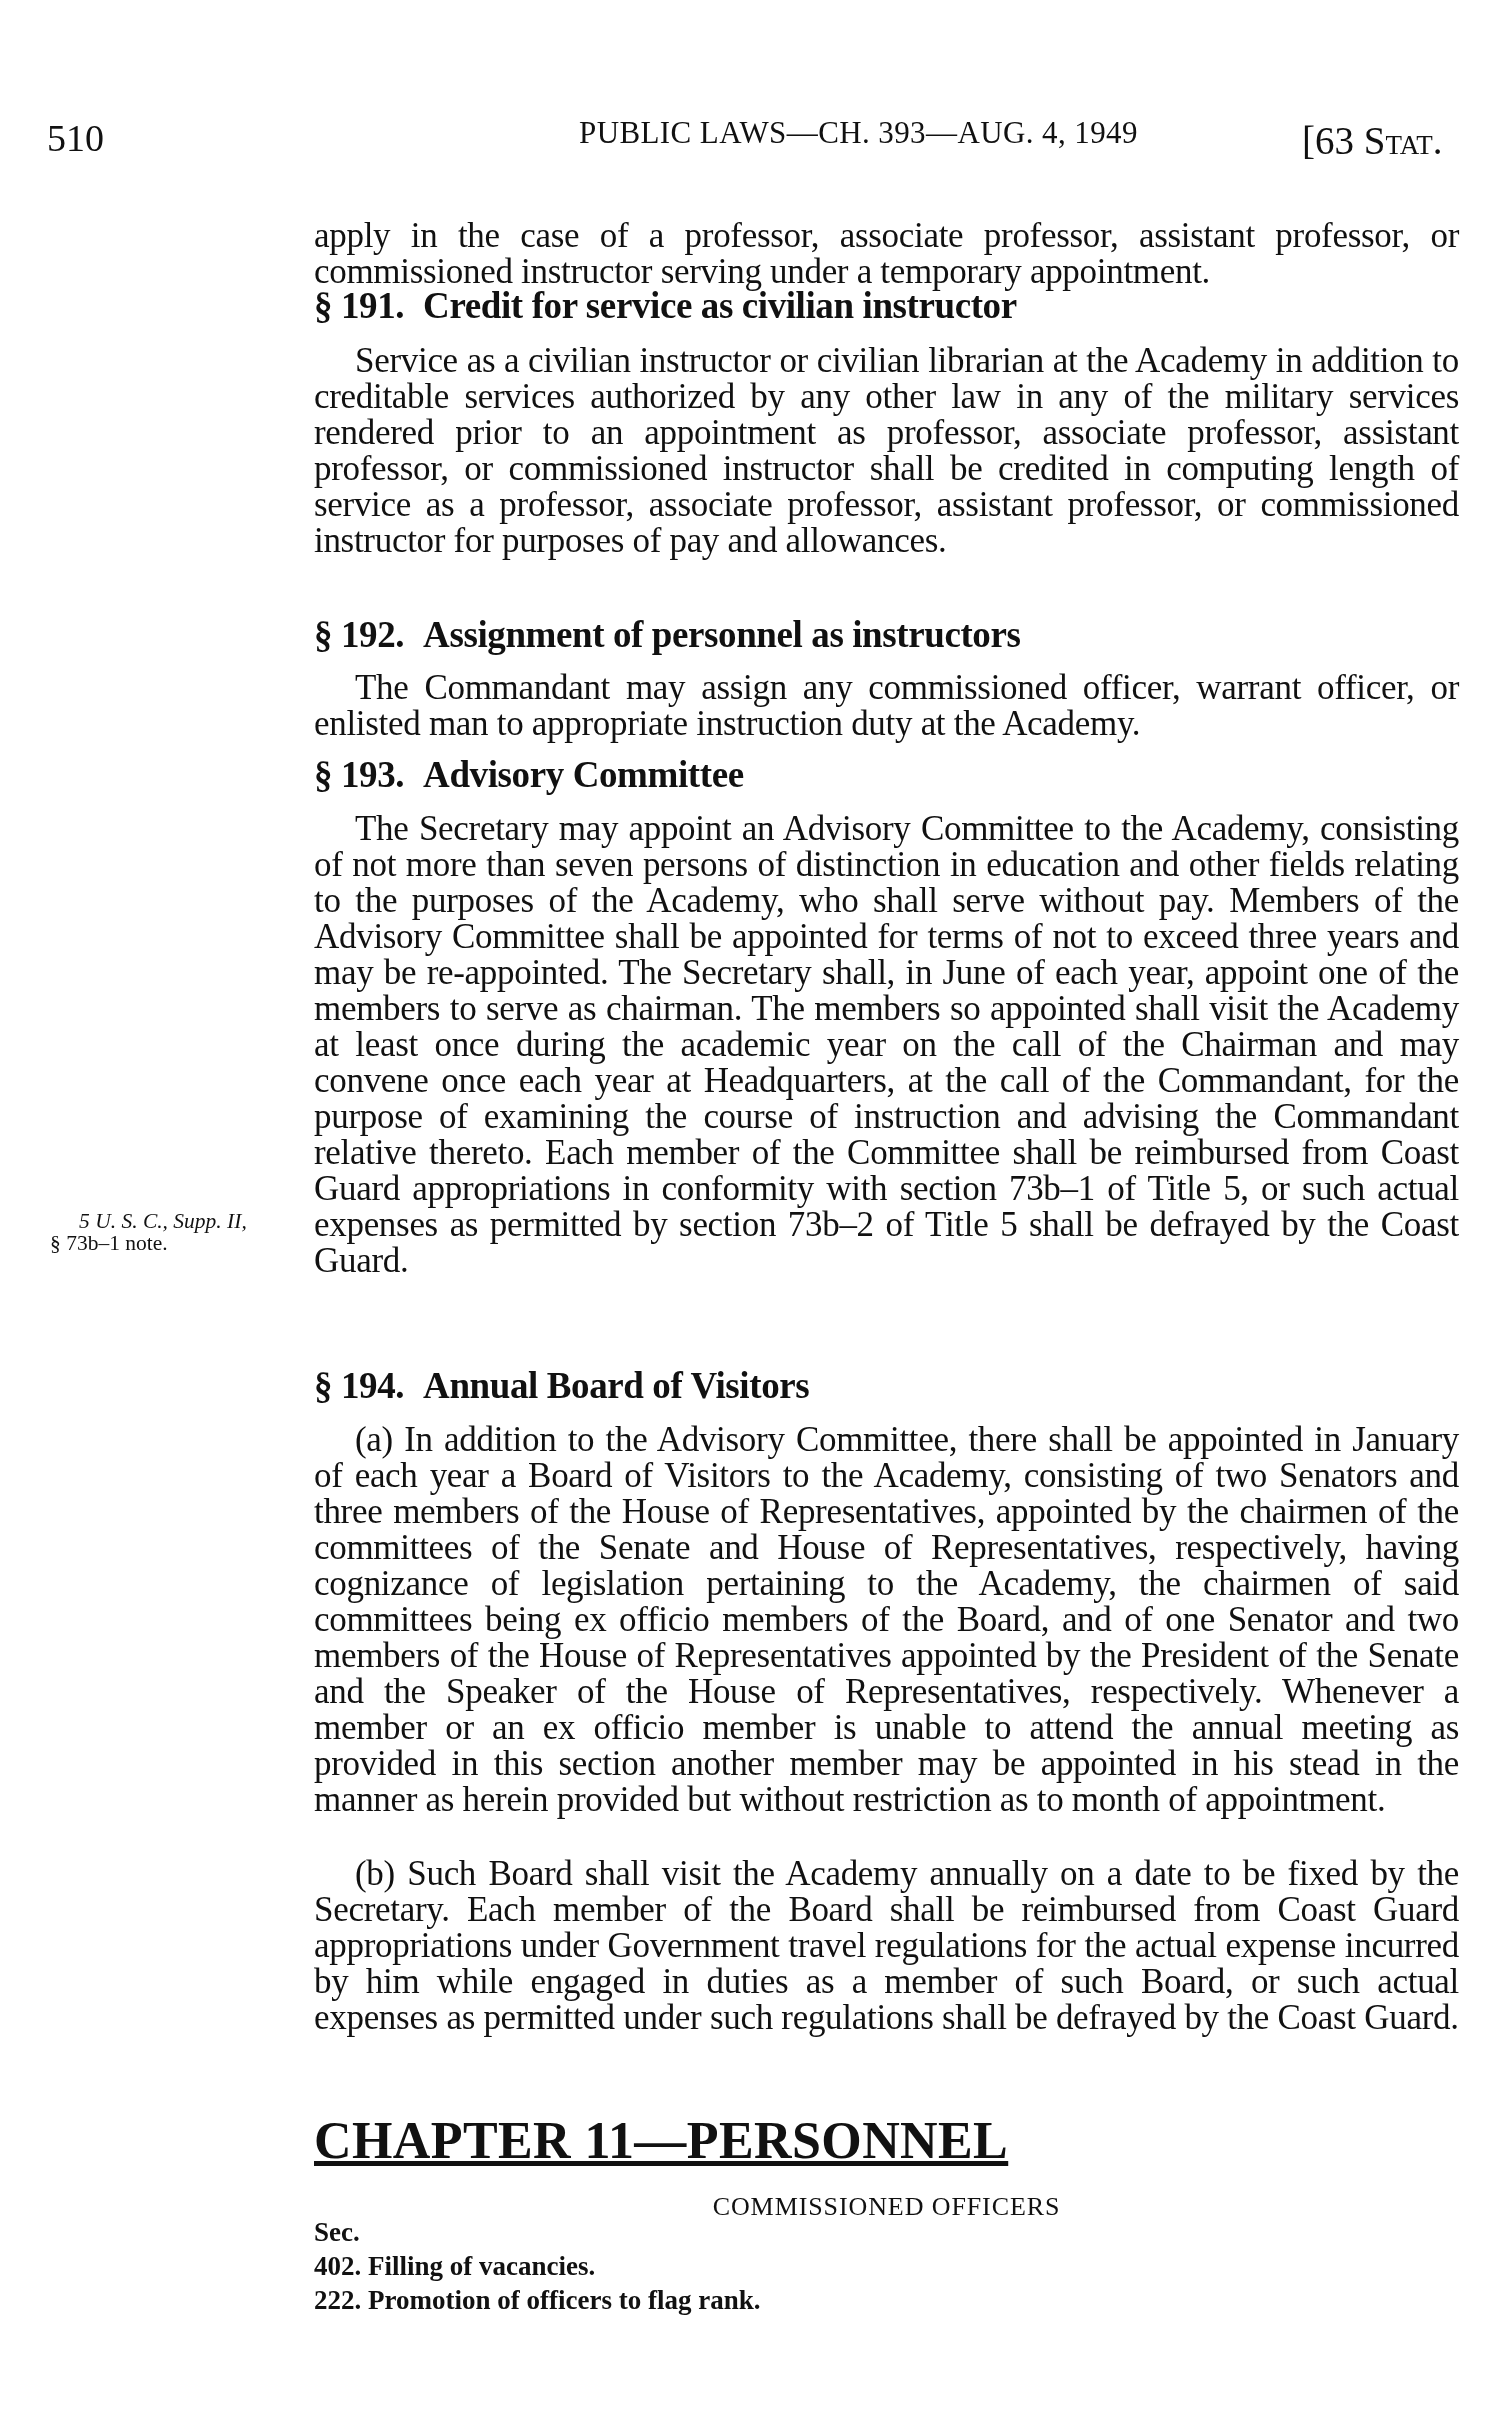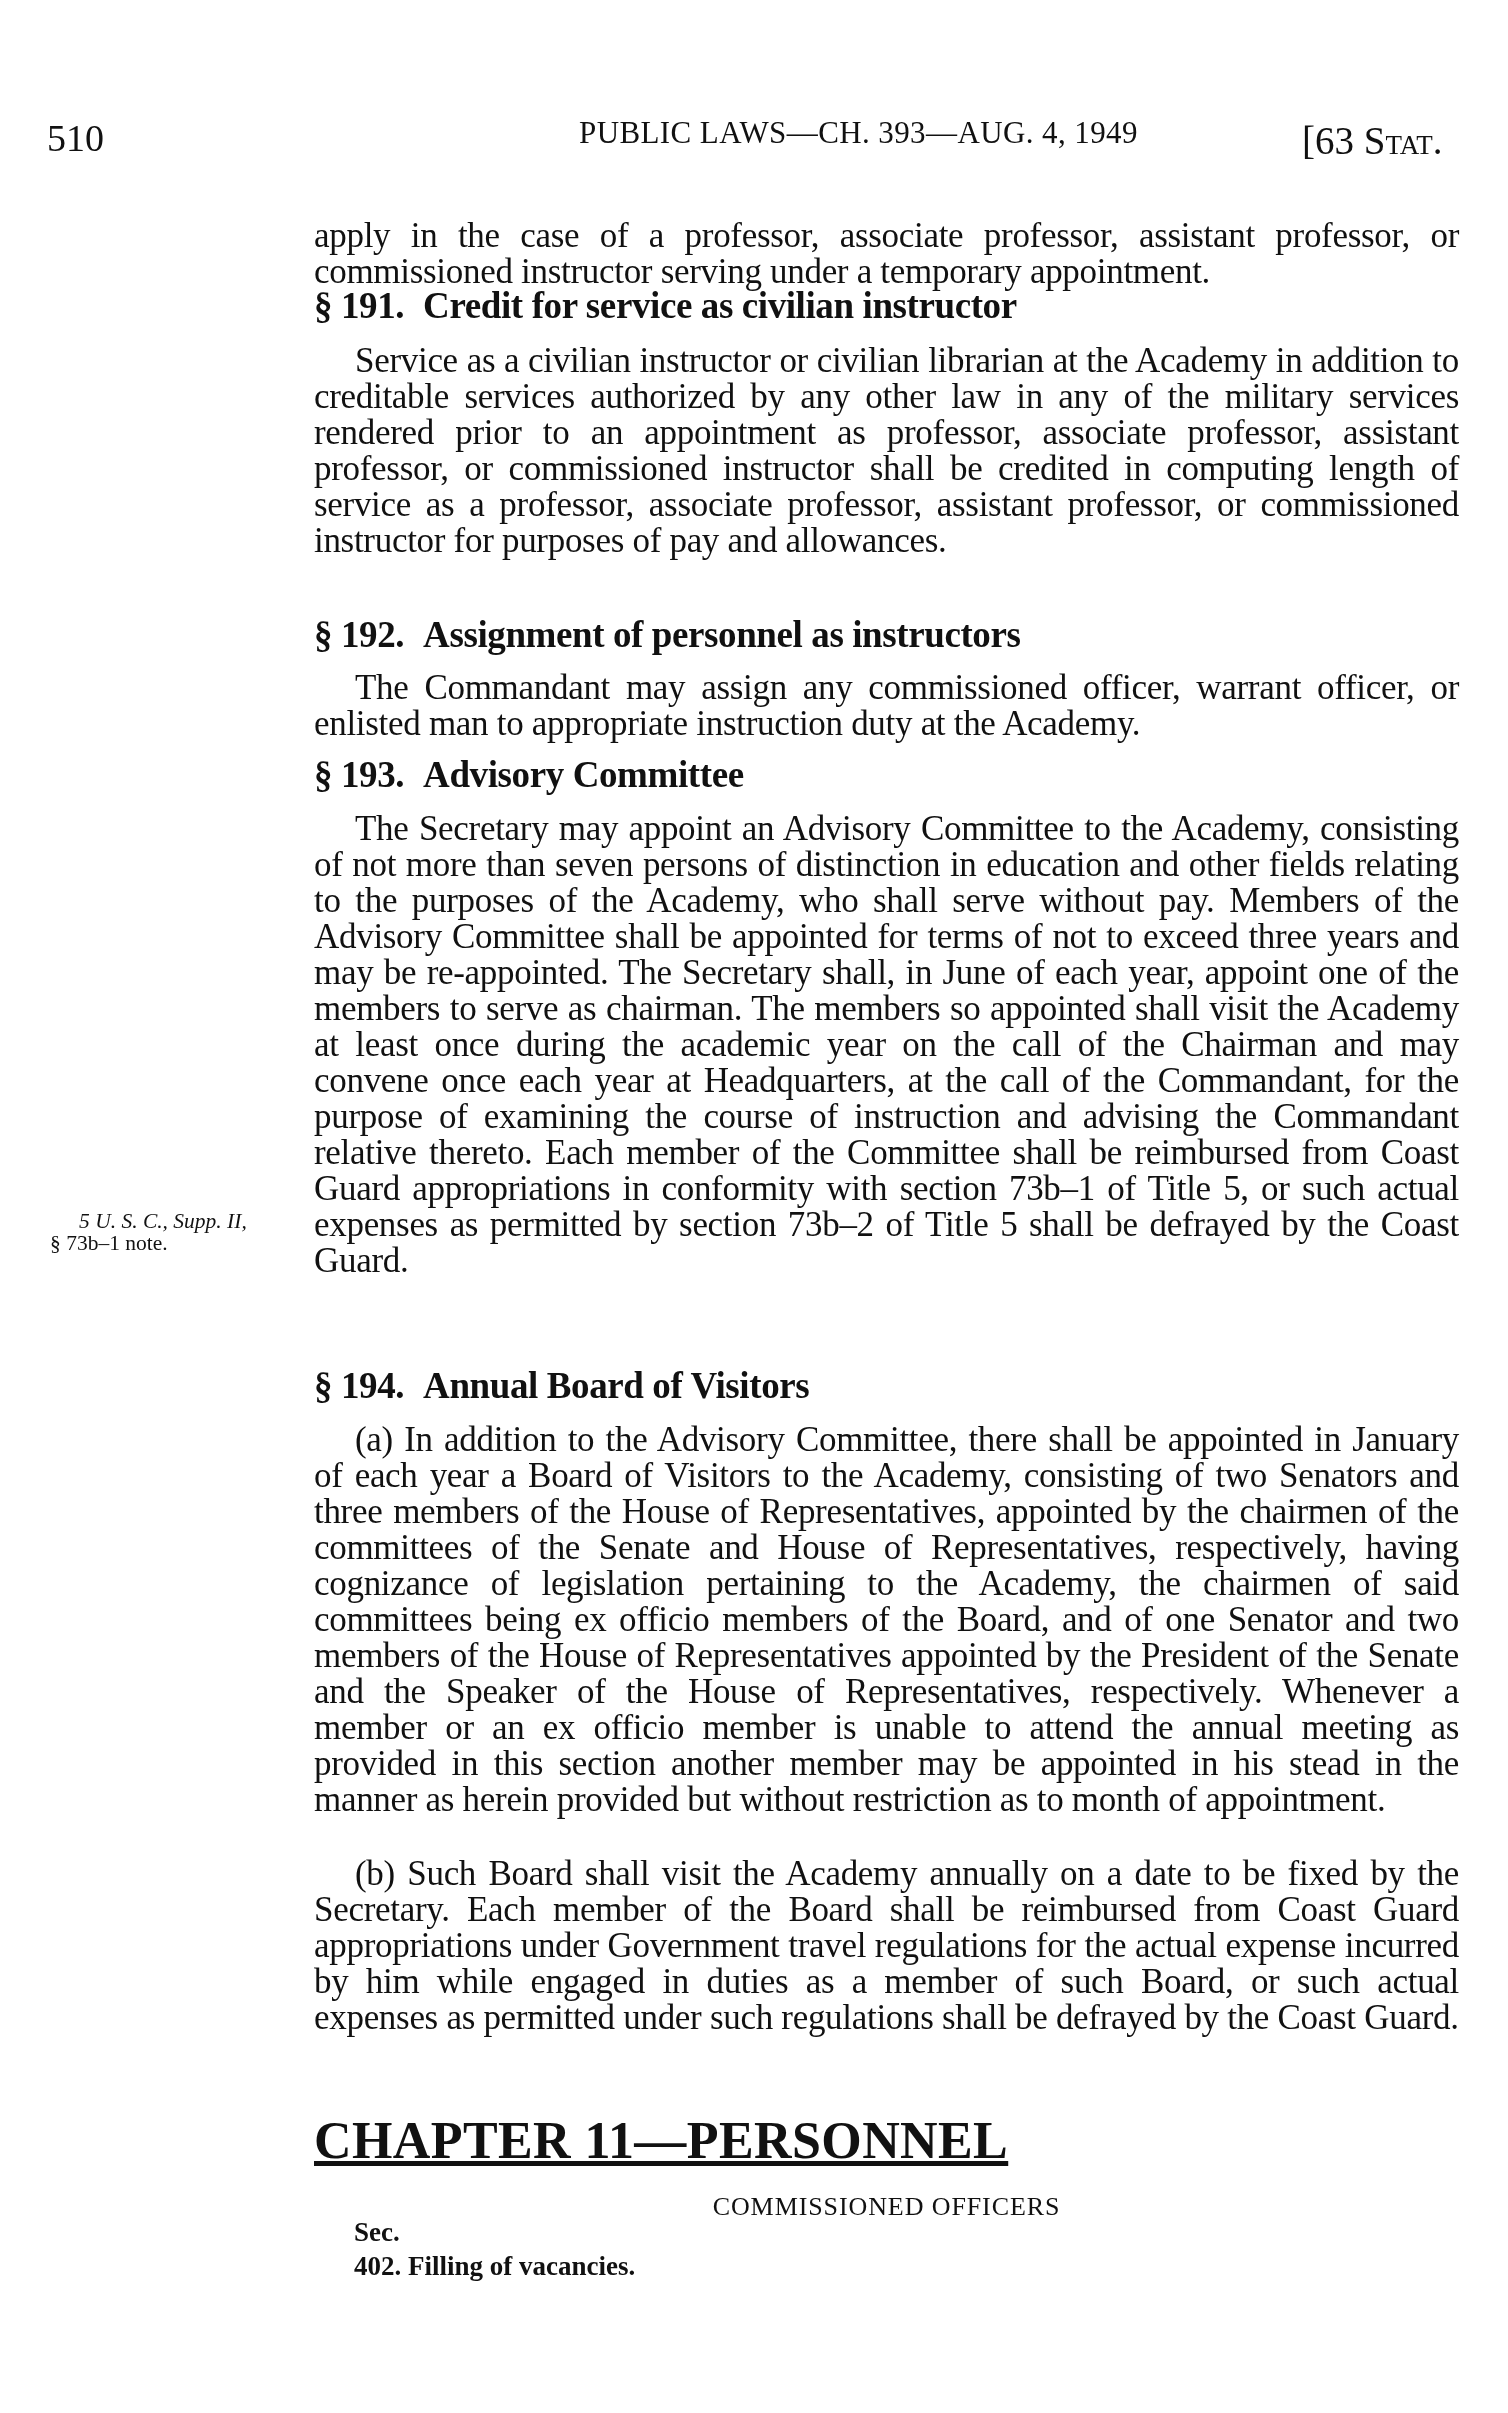--- a/index.html
+++ b/index.html
@@ -11,21 +11,21 @@
   .stat-ref .sc { font-variant: small-caps; }
   .col { left: 314px; width: 1145px; }
   .para { font-size: 35px; line-height: 36px; text-align: justify; text-align-last: left; margin: 0; letter-spacing: -0.3px; }
   .indent { text-indent: 41px; }
   .heading { font-size: 37px; line-height: 43px; font-weight: bold; margin: 0; letter-spacing: -0.4px; }
   .heading .num { margin-right: 19px; }
   .margin-note { left: 50px; top: 1210px; width: 250px; font-size: 21.5px; line-height: 22.4px; }
   .margin-note .l1 { display: block; padding-left: 29px; font-style: italic; }
   .chapter { left: 314px; width: 1145px; font-size: 52px; font-weight: bold; line-height: 46px; letter-spacing: 0.4px; text-decoration: underline; }
   .subchapter { left: 314px; width: 1145px; text-align: center; font-size: 26px; line-height: 31px; letter-spacing: 0.9px; }
-  .toc { left: 314px; font-size: 27px; line-height: 34px; font-weight: bold; margin-left: 40px; }
+  .toc { left: 314px; font-size: 27px; line-height: 34px; font-weight: bold; }
   .toc-row { display: block; }
 </style>
 </head>
 <body>
 
 <div class="abs page-number">510</div>
 <div class="abs running-head">PUBLIC LAWS—CH. 393—AUG. 4, 1949</div>
 <div class="abs stat-ref"><span>[63 </span><span class="sc">Stat.</span></div>
 
 <p class="abs col para" style="top:218px;">apply in the case of a professor, associate professor, assistant professor, or commissioned instructor serving under a temporary appointment.</p>
@@ -54,14 +54,15 @@
   <span class="num">§ 194.</span><span>Annual Board of Visitors</span>
 </div>
 <p class="abs col para indent" style="top:1422px;">(a) In addition to the Advisory Committee, there shall be appointed in January of each year a Board of Visitors to the Academy, consisting of two Senators and three members of the House of Representatives, appointed by the chairmen of the committees of the Senate and House of Representatives, respectively, having cognizance of legislation pertaining to the Academy, the chairmen of said committees being ex officio members of the Board, and of one Senator and two members of the House of Representatives appointed by the President of the Senate and the Speaker of the House of Representatives, respectively. Whenever a member or an ex officio member is unable to attend the annual meeting as provided in this section another member may be appointed in his stead in the manner as herein provided but without restriction as to month of appointment.</p>
 <p class="abs col para indent" style="top:1856px;">(b) Such Board shall visit the Academy annually on a date to be fixed by the Secretary. Each member of the Board shall be reimbursed from Coast Guard appropriations under Government travel regulations for the actual expense incurred by him while engaged in duties as a member of such Board, or such actual expenses as permitted under such regulations shall be defrayed by the Coast Guard.</p>
 
 <div class="abs chapter" style="top:2118px;">CHAPTER 11—PERSONNEL</div>
 <div class="abs subchapter" style="top:2191px;">COMMISSIONED OFFICERS</div>
 <div class="abs toc" style="top:2215px;">
   <span class="toc-row">Sec.</span>
   <span class="toc-row">402. Filling of vacancies.</span>
+  <span class="toc-row">222. Promotion of officers to flag rank.</span>
 </div>
 
 
 </body></html>

